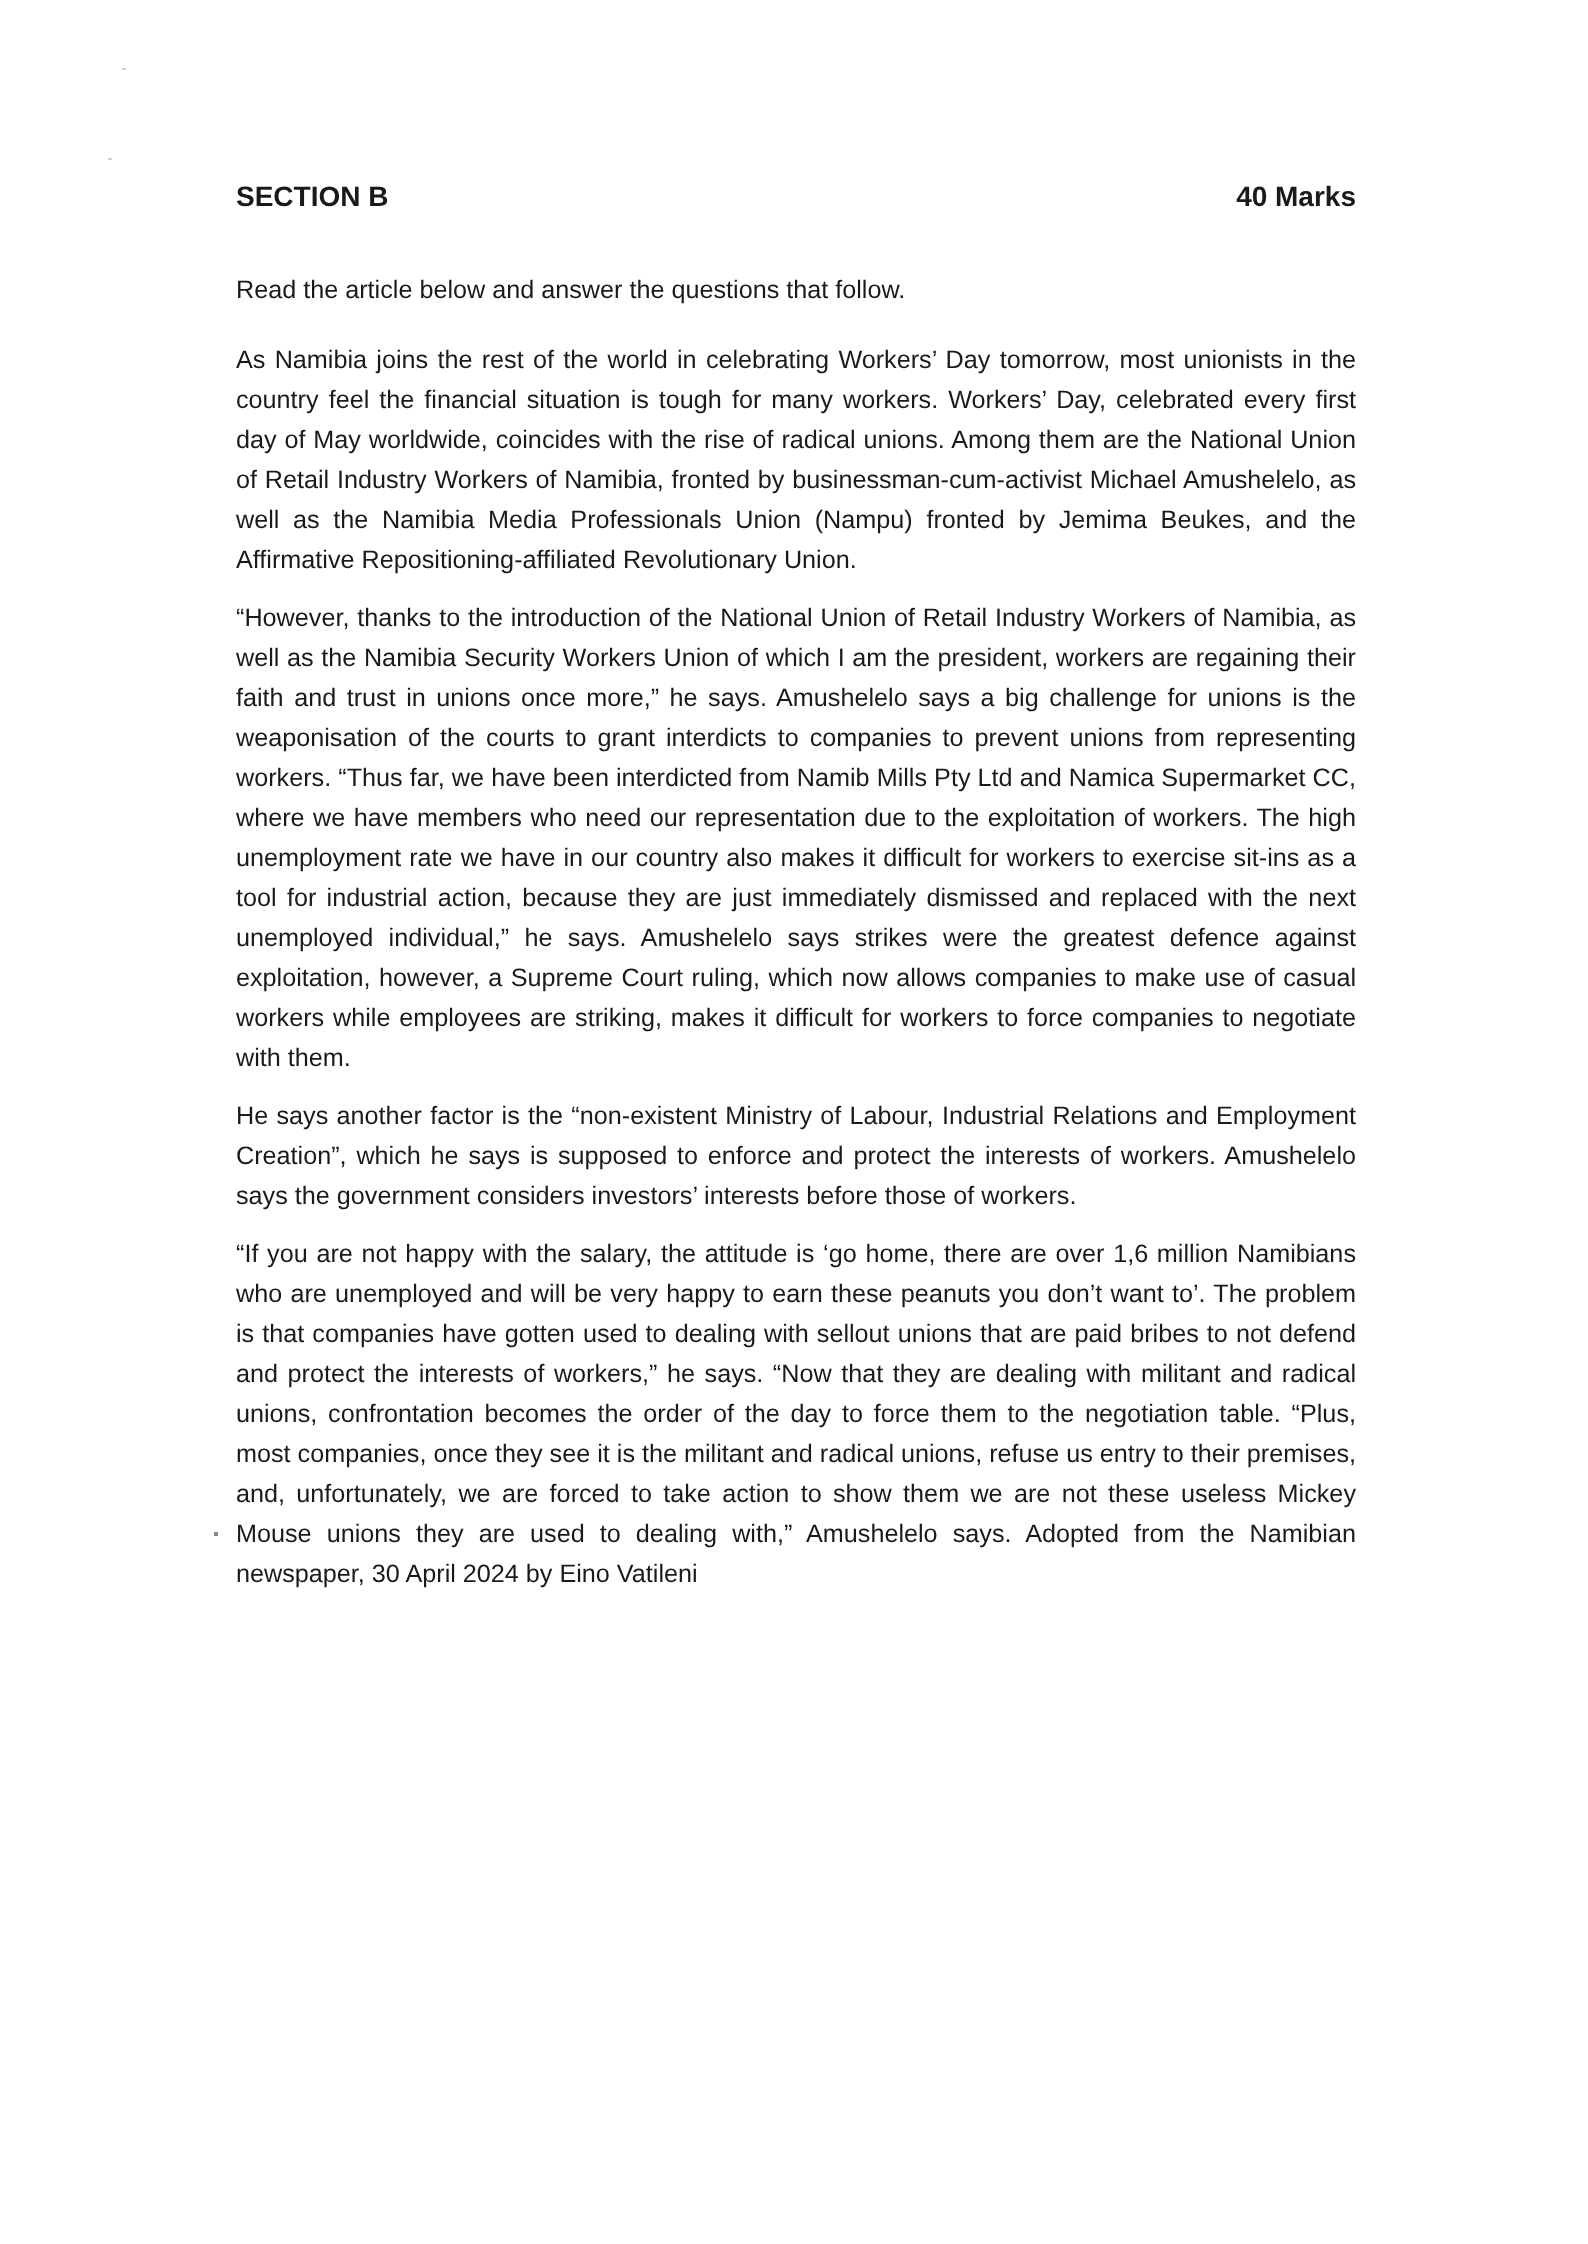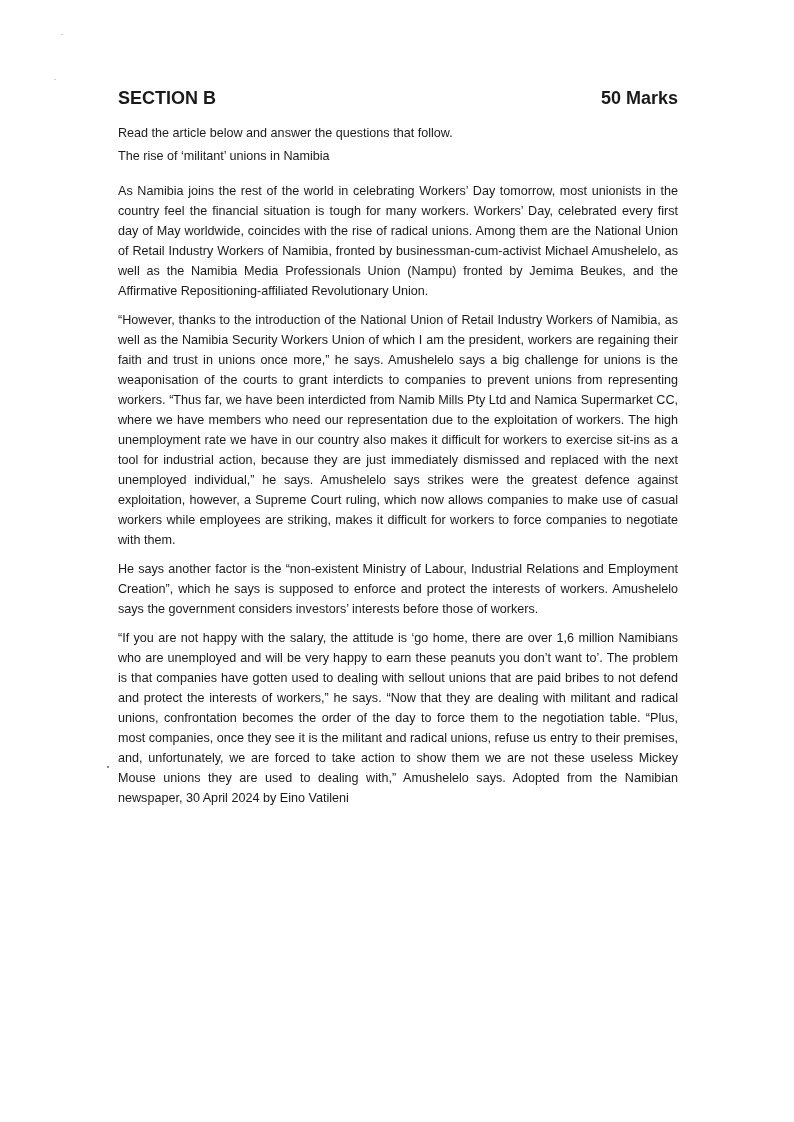--- a/index.html
+++ b/index.html
@@ -21,29 +21,29 @@
       top: 88px;
       width: 560px;
       font-size: 12.6px;
       line-height: 20px;
     }
     .section-header {
       display: flex;
       justify-content: space-between;
       align-items: baseline;
       font-weight: bold;
-      font-size: 18px;
-      margin-bottom: 15px;
+      font-size: 14px;
+      margin-bottom: 27px;
       height: 20px;
     }
     .section-marks {
       margin-right: 0px;
     }
     .instruction {
-      margin: 0 0 3px 0;
+      margin: 0 0 15px 0;
     }
     .article-title {
       margin: 0 0 15px 0;
     }
     .para {
       margin: 0 0 9px 0;
       text-align: justify;
     }
     .subheading {
       margin: 0 0 10px 0;
@@ -59,26 +59,25 @@
 <body>
 
 <div class="speck" style="left:61px; top:34px;"></div>
 <div class="speck" style="left:54px; top:79px;"></div>
 <div class="speck" style="left:107px; top:766px; width:2px; height:2px; background:#888;"></div>
 
 <div class="page">
 
   <div class="section-header">
     <span>SECTION B</span>
-    <span class="section-marks">50 Marks</span>
+    <span class="section-marks">40 Marks</span>
   </div>
 
   <p class="instruction">Read the article below and answer the questions that follow.</p>
 
-  <p class="article-title">The rise of ‘militant’ unions in Namibia</p>
 
   <p class="para">As Namibia joins the rest of the world in celebrating Workers’ Day tomorrow, most unionists in the country feel the financial situation is tough for many workers. Workers’ Day, celebrated every first day of May worldwide, coincides with the rise of radical unions. Among them are the National Union of Retail Industry Workers of Namibia, fronted by businessman-cum-activist Michael Amushelelo, as well as the Namibia Media Professionals Union (Nampu) fronted by Jemima Beukes, and the Affirmative Repositioning-affiliated Revolutionary Union.</p>
 
   <p class="para">“However, thanks to the introduction of the National Union of Retail Industry Workers of Namibia, as well as the Namibia Security Workers Union of which I am the president, workers are regaining their faith and trust in unions once more,” he says. Amushelelo says a big challenge for unions is the weaponisation of the courts to grant interdicts to companies to prevent unions from representing workers. “Thus far, we have been interdicted from Namib Mills Pty Ltd and Namica Supermarket CC, where we have members who need our representation due to the exploitation of workers. The high unemployment rate we have in our country also makes it difficult for workers to exercise sit-ins as a tool for industrial action, because they are just immediately dismissed and replaced with the next unemployed individual,” he says.  Amushelelo says strikes were the greatest defence against exploitation, however, a Supreme Court ruling, which now allows companies to make use of casual workers while employees are striking, makes it difficult for workers to force companies to negotiate with them.</p>
 
 
   <p class="para">He says another factor is the “non-existent Ministry of Labour, Industrial Relations and Employment Creation”, which he says is supposed to enforce and protect the interests of workers. Amushelelo says the government considers investors’ interests before those of workers.</p>
 
   <p class="para">“If you are not happy with the salary, the attitude is ‘go home, there are over 1,6 million Namibians who are unemployed and will be very happy to earn these peanuts you don’t want to’. The problem is that companies have gotten used to dealing with sellout unions that are paid bribes to not defend and protect the interests of workers,” he says. “Now that they are dealing with militant and radical unions, confrontation becomes the order of the day to force them to the negotiation table. “Plus, most companies, once they see it is the militant and radical unions, refuse us entry to their premises, and, unfortunately, we are forced to take action to show them we are not these useless Mickey Mouse unions they are used to dealing with,” Amushelelo says. Adopted from the Namibian newspaper, 30 April 2024 by Eino Vatileni</p>
 

